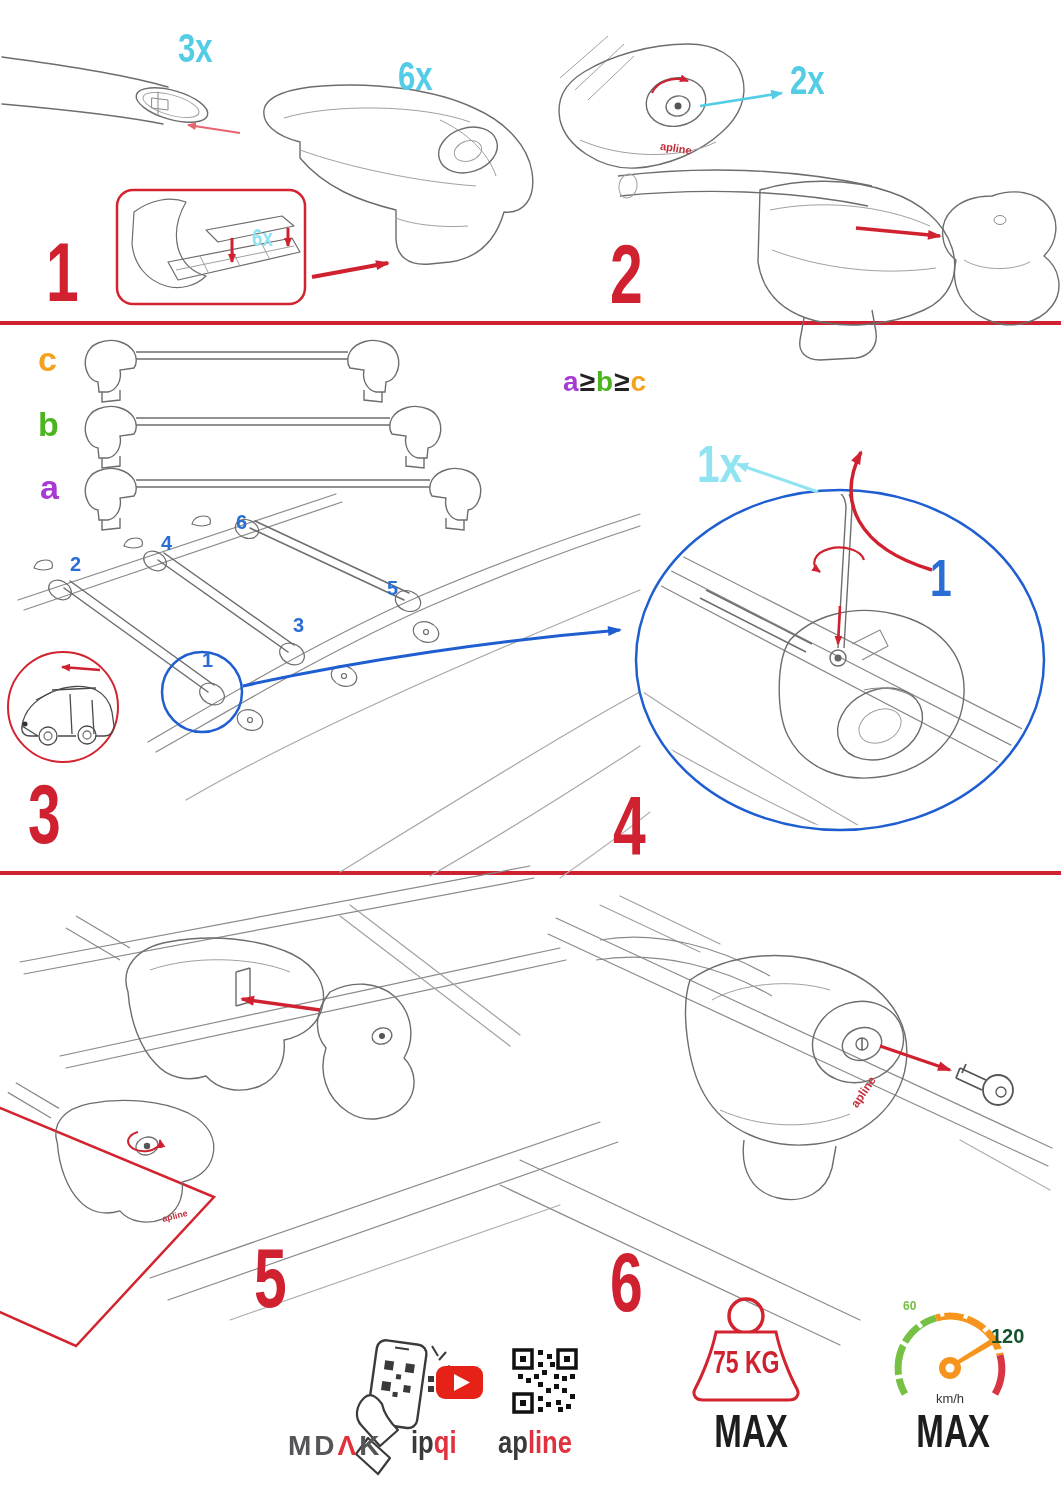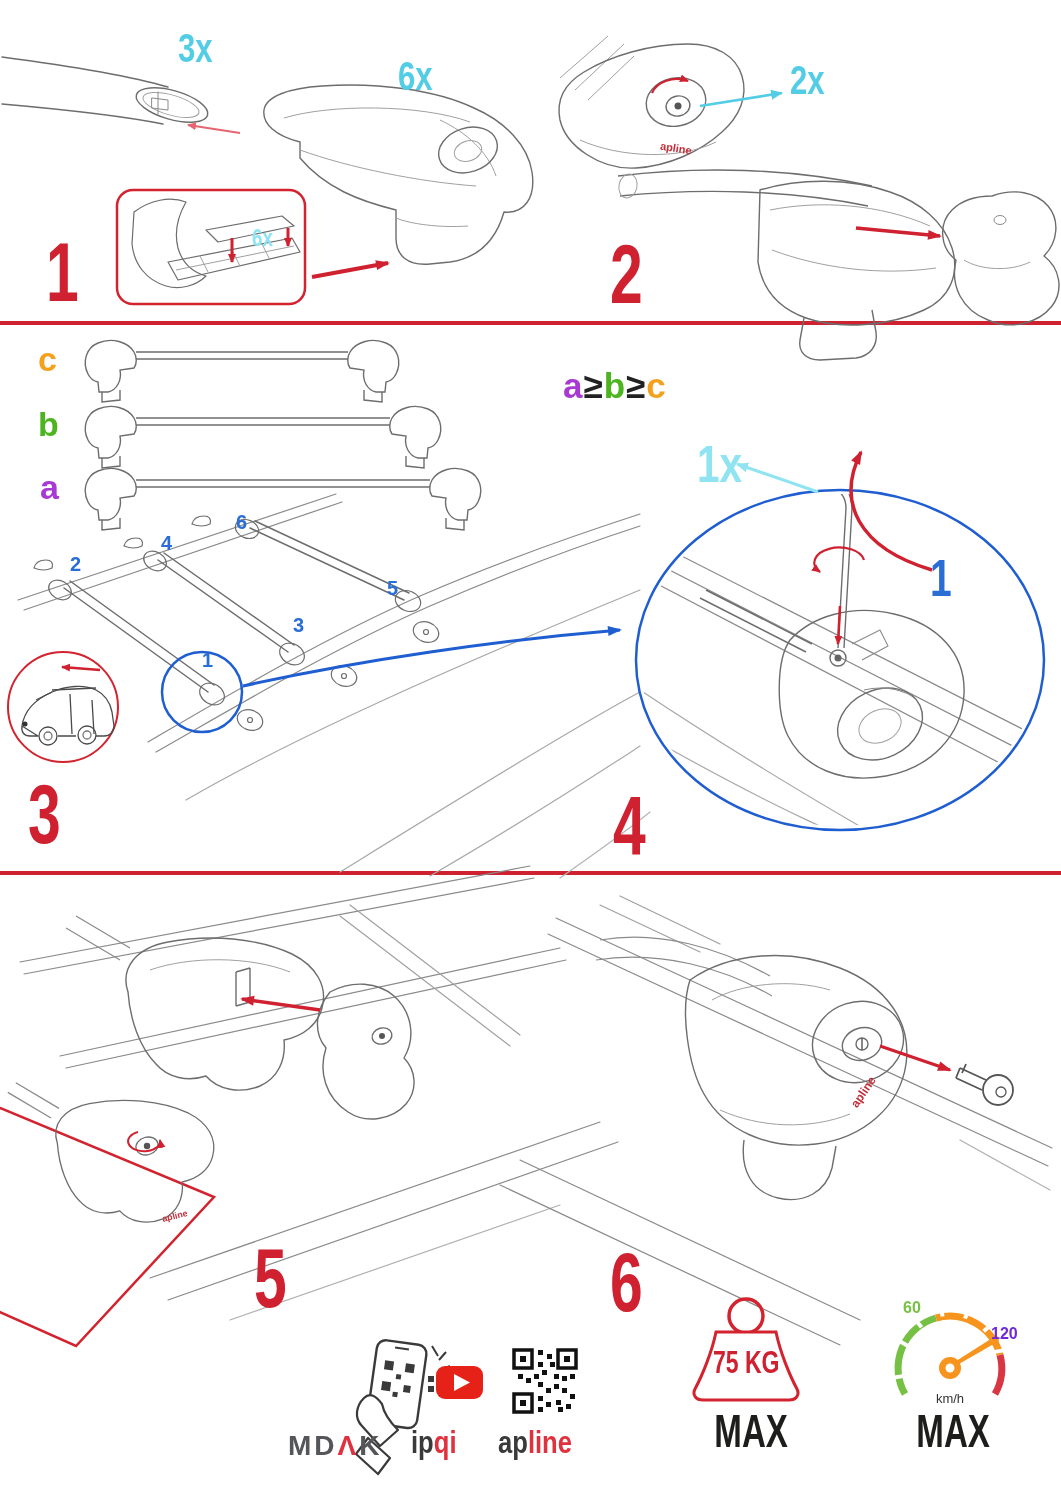--- a/index.html
+++ b/index.html
@@ -344,39 +344,39 @@
 <div class="lbl qty" style="left:178px;top:28px"><span class="cx">3x</span></div>
 <div class="lbl qty" style="left:398px;top:56px"><span class="cx">6x</span></div>
 <div class="lbl qty-s" style="left:252px;top:226px"><span class="cx">6x</span></div>
 <div class="lbl qty" style="left:790px;top:60px"><span class="cx">2x</span></div>
 <div class="lbl qty-l" style="left:697px;top:438px"><span class="cx">1x</span></div>
 
 <div class="lbl sizelbl" style="left:38px;top:342px;color:var(--orange)"><span>c</span></div>
 <div class="lbl sizelbl" style="left:38px;top:407px;color:var(--green)"><span>b</span></div>
 <div class="lbl sizelbl" style="left:40px;top:470px;color:var(--purple)"><span>a</span></div>
 
-<div class="lbl" style="left:563px;top:368px;font-size:35px;font-weight:bold;letter-spacing:1px"><span style="color:var(--purple)">a</span><span style="color:#222">≥</span><span style="color:var(--green)">b</span><span style="color:#222">≥</span><span style="color:var(--orange)">c</span></div>
+<div class="lbl" style="left:563px;top:368px;font-size:28px;font-weight:bold;letter-spacing:1px"><span style="color:var(--purple)">a</span><span style="color:#222">≥</span><span style="color:var(--green)">b</span><span style="color:#222">≥</span><span style="color:var(--orange)">c</span></div>
 
 <div class="lbl posnum" style="left:202px;top:650px"><span>1</span></div>
 <div class="lbl posnum" style="left:70px;top:554px"><span>2</span></div>
 <div class="lbl posnum" style="left:293px;top:615px"><span>3</span></div>
 <div class="lbl posnum" style="left:161px;top:533px"><span>4</span></div>
 <div class="lbl posnum" style="left:387px;top:578px"><span>5</span></div>
 <div class="lbl posnum" style="left:236px;top:512px"><span>6</span></div>
 
 <div class="lbl" style="left:930px;top:552px;font-size:52px;font-weight:bold;color:var(--blue)"><span class="cx" style="transform:scaleX(.75)">1</span></div>
 
 <div class="minilogo" style="left:660px;top:143px;font-size:11px;transform:rotate(9deg)">apline</div>
 <div class="minilogo" style="left:162px;top:1212px;font-size:9px;transform:rotate(-14deg)">apline</div>
 <div class="minilogo" style="left:846px;top:1086px;font-size:12px;transform:rotate(-56deg)">apline</div>
 
 <div class="lbl" style="left:288px;top:1432px;font-size:28px;font-weight:bold;letter-spacing:3px;color:var(--brandgray)"><span>MD</span><span style="color:var(--brandred)">Λ</span><span>K</span></div>
 <div class="lbl" style="left:411px;top:1426px;font-size:32px;font-weight:bold"><span class="cx" style="transform:scaleX(.8)"><span style="color:#3a3a3a">ip</span><span style="color:var(--brandred)">qi</span></span></div>
 <div class="lbl" style="left:498px;top:1426px;font-size:32px;font-weight:bold"><span class="cx" style="transform:scaleX(.8)"><span style="color:#3a3a3a">ap</span><span style="color:var(--brandred)">line</span></span></div>
 
 <div class="lbl ctr" style="left:700px;top:1346px;width:92px;font-size:32px;font-weight:bold;color:var(--red)"><span class="cxc">75 KG</span></div>
 <div class="lbl ctr" style="left:700px;top:1408px;width:92px;font-size:46px;font-weight:bold;color:var(--ink)"><span class="cxc">MAX</span></div>
-<div class="lbl" style="left:903px;top:1300px;font-size:16px;font-weight:bold;color:#76c043"><span>60</span></div>
-<div class="lbl" style="left:991px;top:1326px;font-size:16px;font-weight:bold;color:#6d28d9"><span>120</span></div>
+<div class="lbl" style="left:903px;top:1300px;font-size:12px;font-weight:bold;color:#76c043"><span>60</span></div>
+<div class="lbl" style="left:991px;top:1326px;font-size:20px;font-weight:bold;color:#14532d"><span>120</span></div>
 <div class="lbl ctr" style="left:920px;top:1392px;width:60px;font-size:13px;color:#333"><span>km/h</span></div>
 <div class="lbl ctr" style="left:902px;top:1408px;width:96px;font-size:46px;font-weight:bold;color:var(--ink)"><span class="cxc">MAX</span></div>
 
 </div>
 
 </body></html>

